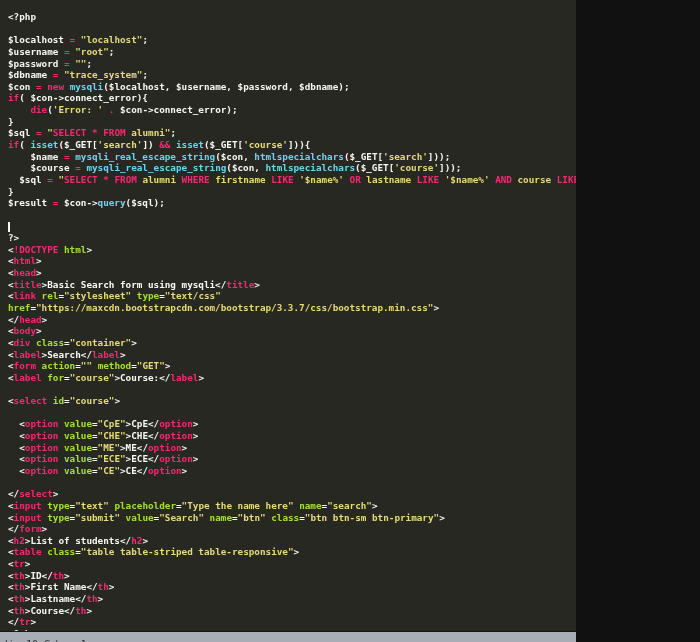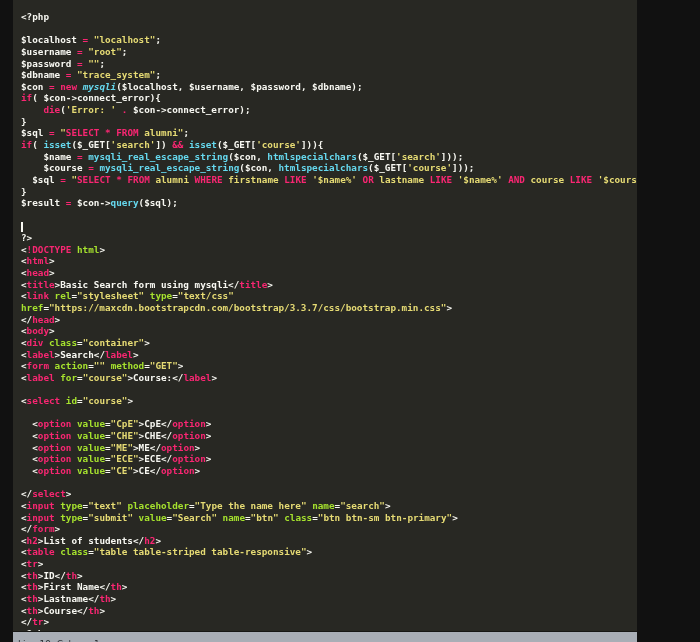--- a/index.html
+++ b/index.html
@@ -1,41 +1,40 @@
 <!DOCTYPE html>
 <html><head>
 <meta charset="utf-8">
 <style>
   html, body { margin: 0; padding: 0; background: #111; }
   .screen {
     position: relative;
-    width: 624px;
+    width: 576px;
     height: 642px;
     background: #282823;
     overflow: hidden;
     font-family: "DejaVu Sans Mono", monospace;
-    margin-left: 13px;
   }
   .code {
     position: absolute;
     top: 11px;
     left: 8px;
     right: 0;
     font-size: 9.3px;
     font-weight: bold;
     line-height: 11.65px;
     white-space: pre;
   }
   .line { height: 11.65px; white-space: pre; }
   .tok.w  { color: #f8f8f2; }
   .tok.p  { color: #f92672; }
   .tok.pi { color: #f92672; }
   .tok.y  { color: #e6db74; }
   .tok.c  { color: #66d9ef; }
-  .tok.ci { color: #66d9ef; font-style: italic; }
+  .tok.ci { color: #66d9ef; }
   .tok.g  { color: #a6e22e; }
   .caret {
     display: inline-block;
     width: 2px;
     height: 10px;
     margin-bottom: -2px;
     background: #f8f8f2;
   }
   .status-bar {
     position: absolute;

